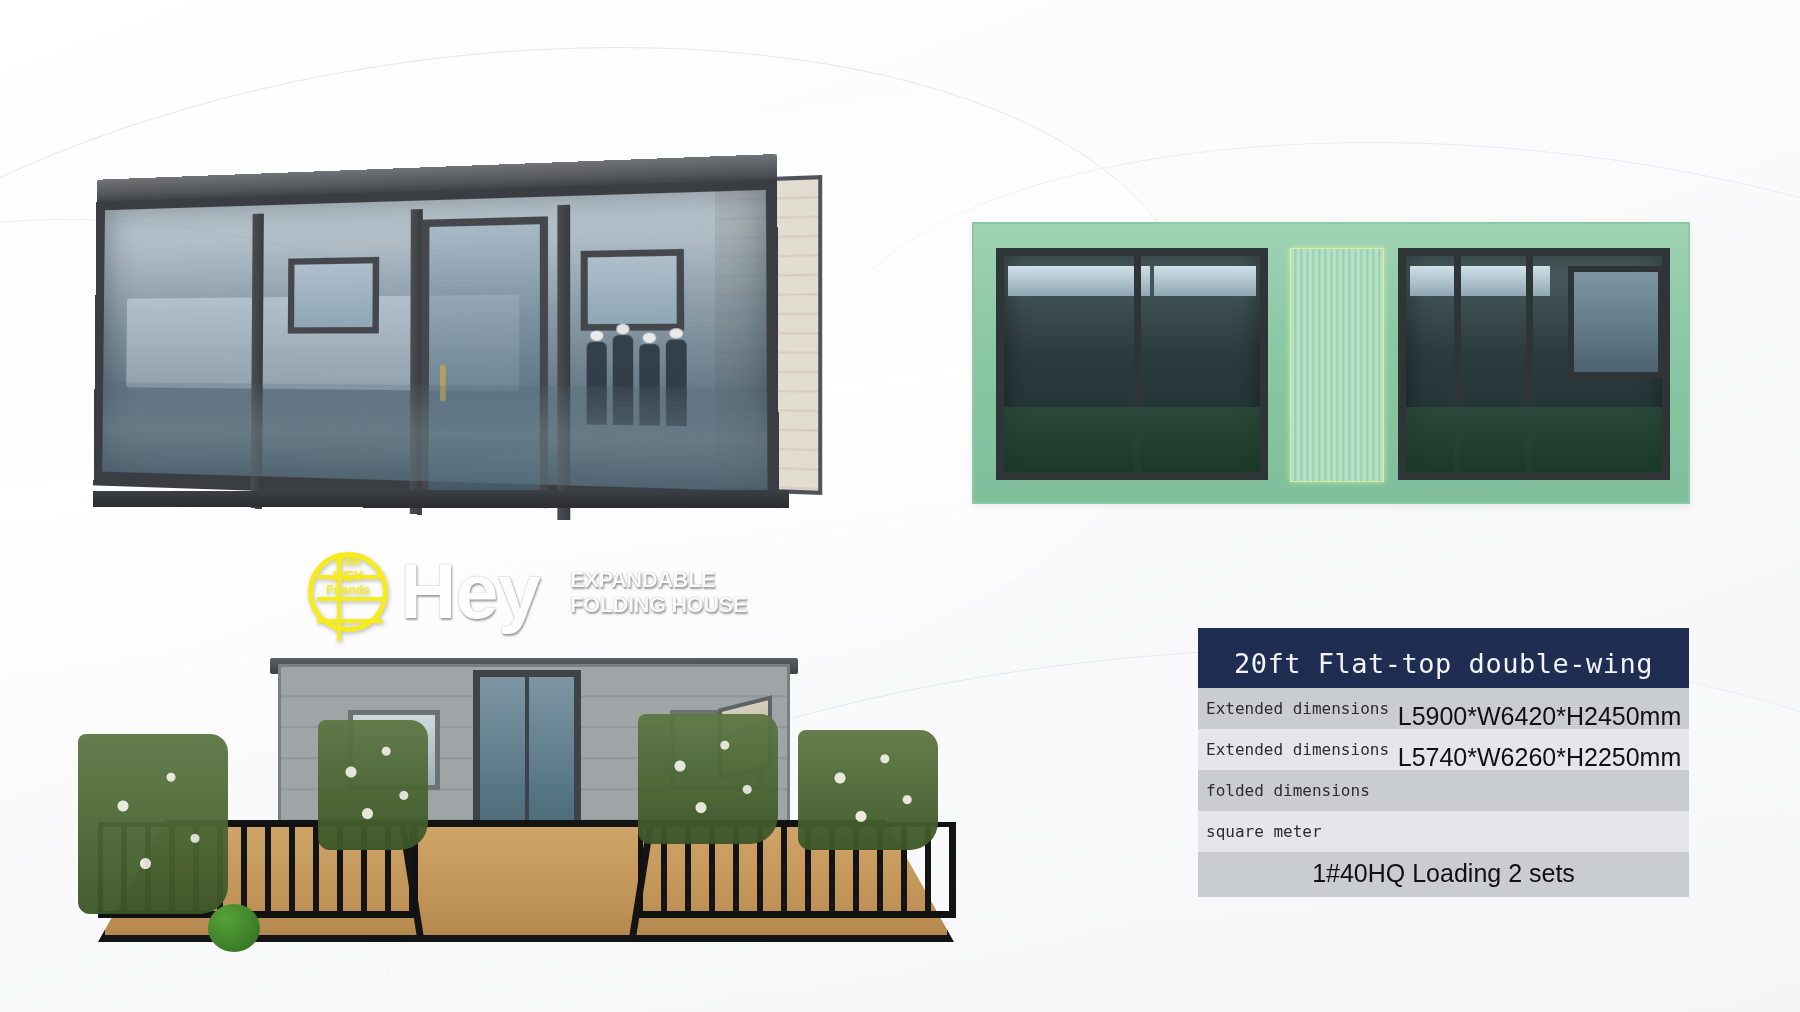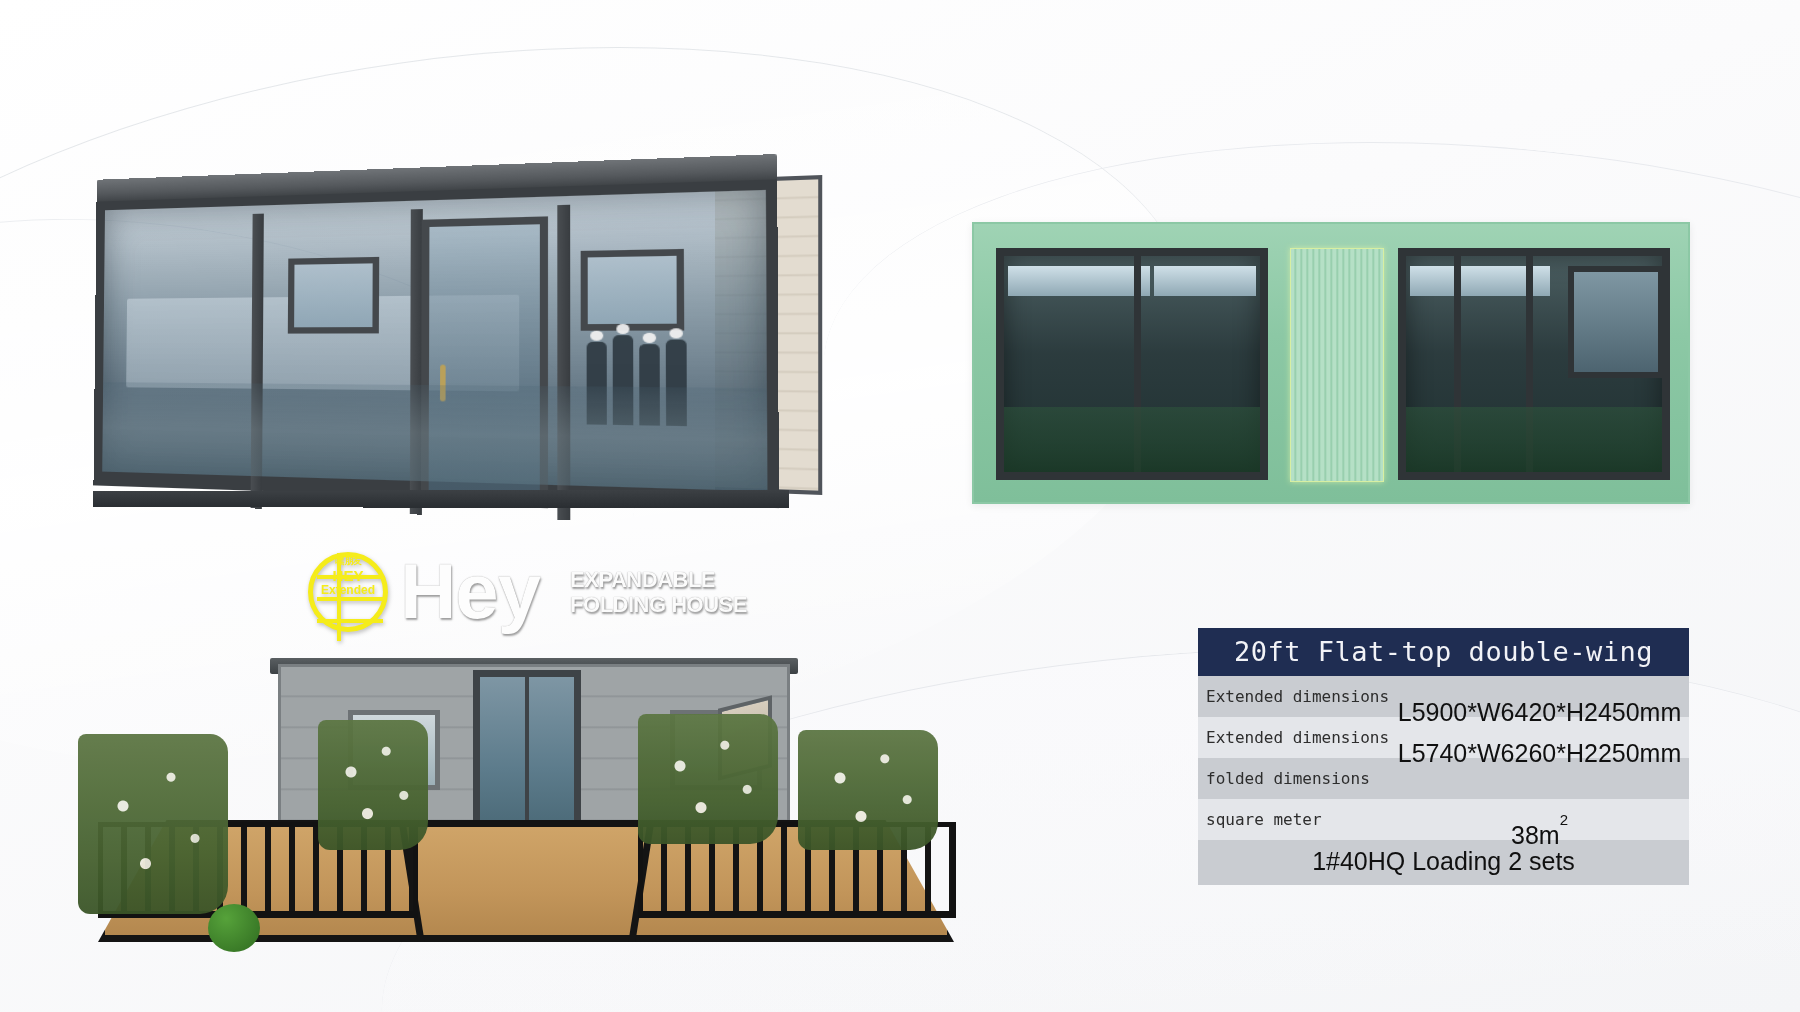--- a/index.html
+++ b/index.html
@@ -364,21 +364,21 @@
     left:1198px; top:628px;
     width:491px;
   }
   .spec-head {
     background:#1f2d52;
     color:#f2f3f7;
     text-align:center;
     font-family:"DejaVu Sans Mono","Liberation Mono",monospace;
     font-size:27px;
     letter-spacing:0.5px;
-    padding:8px 0 9px;
+    padding:20px 0 9px;
   }
   .spec-row {
     display:flex;
     align-items:center;
     min-height:41px;
   }
   .spec-row.odd  { background:#c9ccd1; }
   .spec-row.even { background:#e4e6ea; }
   .spec-label {
     width:192px;
@@ -389,21 +389,21 @@
     padding-left:8px;
     white-space:nowrap;
   }
   .spec-value {
     flex:1;
     text-align:center;
     font-size:25px;
     color:#101010;
     white-space:nowrap;
     position:relative;
-    top:16px;
+    top:8px;
   }
   .spec-value sup { font-size:15px; top:-0.65em; position:relative; }
   .spec-foot {
     background:#c9ccd1;
     text-align:center;
     font-size:25px;
     color:#101010;
     padding:7px 0 9px;
   }
 </style>
@@ -479,21 +479,21 @@
     <div class="dk-plants dkp2"></div>
     <div class="dk-plants dkp3"></div>
     <div class="dk-plants dkp4"></div>
     <div class="dk-ball"></div>
   </div>
 
   <div class="watermark">
     <div class="wm-badge">
       <span class="wm-cn">嘿 朋友</span>
       <span class="wm-hey">HEY</span>
-      <span class="wm-friends">Extended</span>
+      <span class="wm-friends">Friends</span>
     </div>
     <div class="wm-word">Hey</div>
     <div class="wm-tag">
       <div>EXPANDABLE</div>
       <div>FOLDING HOUSE</div>
     </div>
   </div>
 
   <div class="spec-table">
     <div class="spec-head">20ft Flat-top double-wing</div>
@@ -507,19 +507,18 @@
       <div class="spec-label">Extended dimensions</div>
       <div class="spec-value">L5740*W6260*H2250mm</div>
     </div>
 
     <div class="spec-row odd">
       <div class="spec-label">folded dimensions</div>
     </div>
 
     <div class="spec-row even">
       <div class="spec-label">square meter</div>
-      <div class="spec-value"><span>38m</span><sup>2</sup></div>
     </div>
 
     <div class="spec-foot">1#40HQ Loading 2 sets</div>
   </div>
 
 </div>
 
 </body></html>

